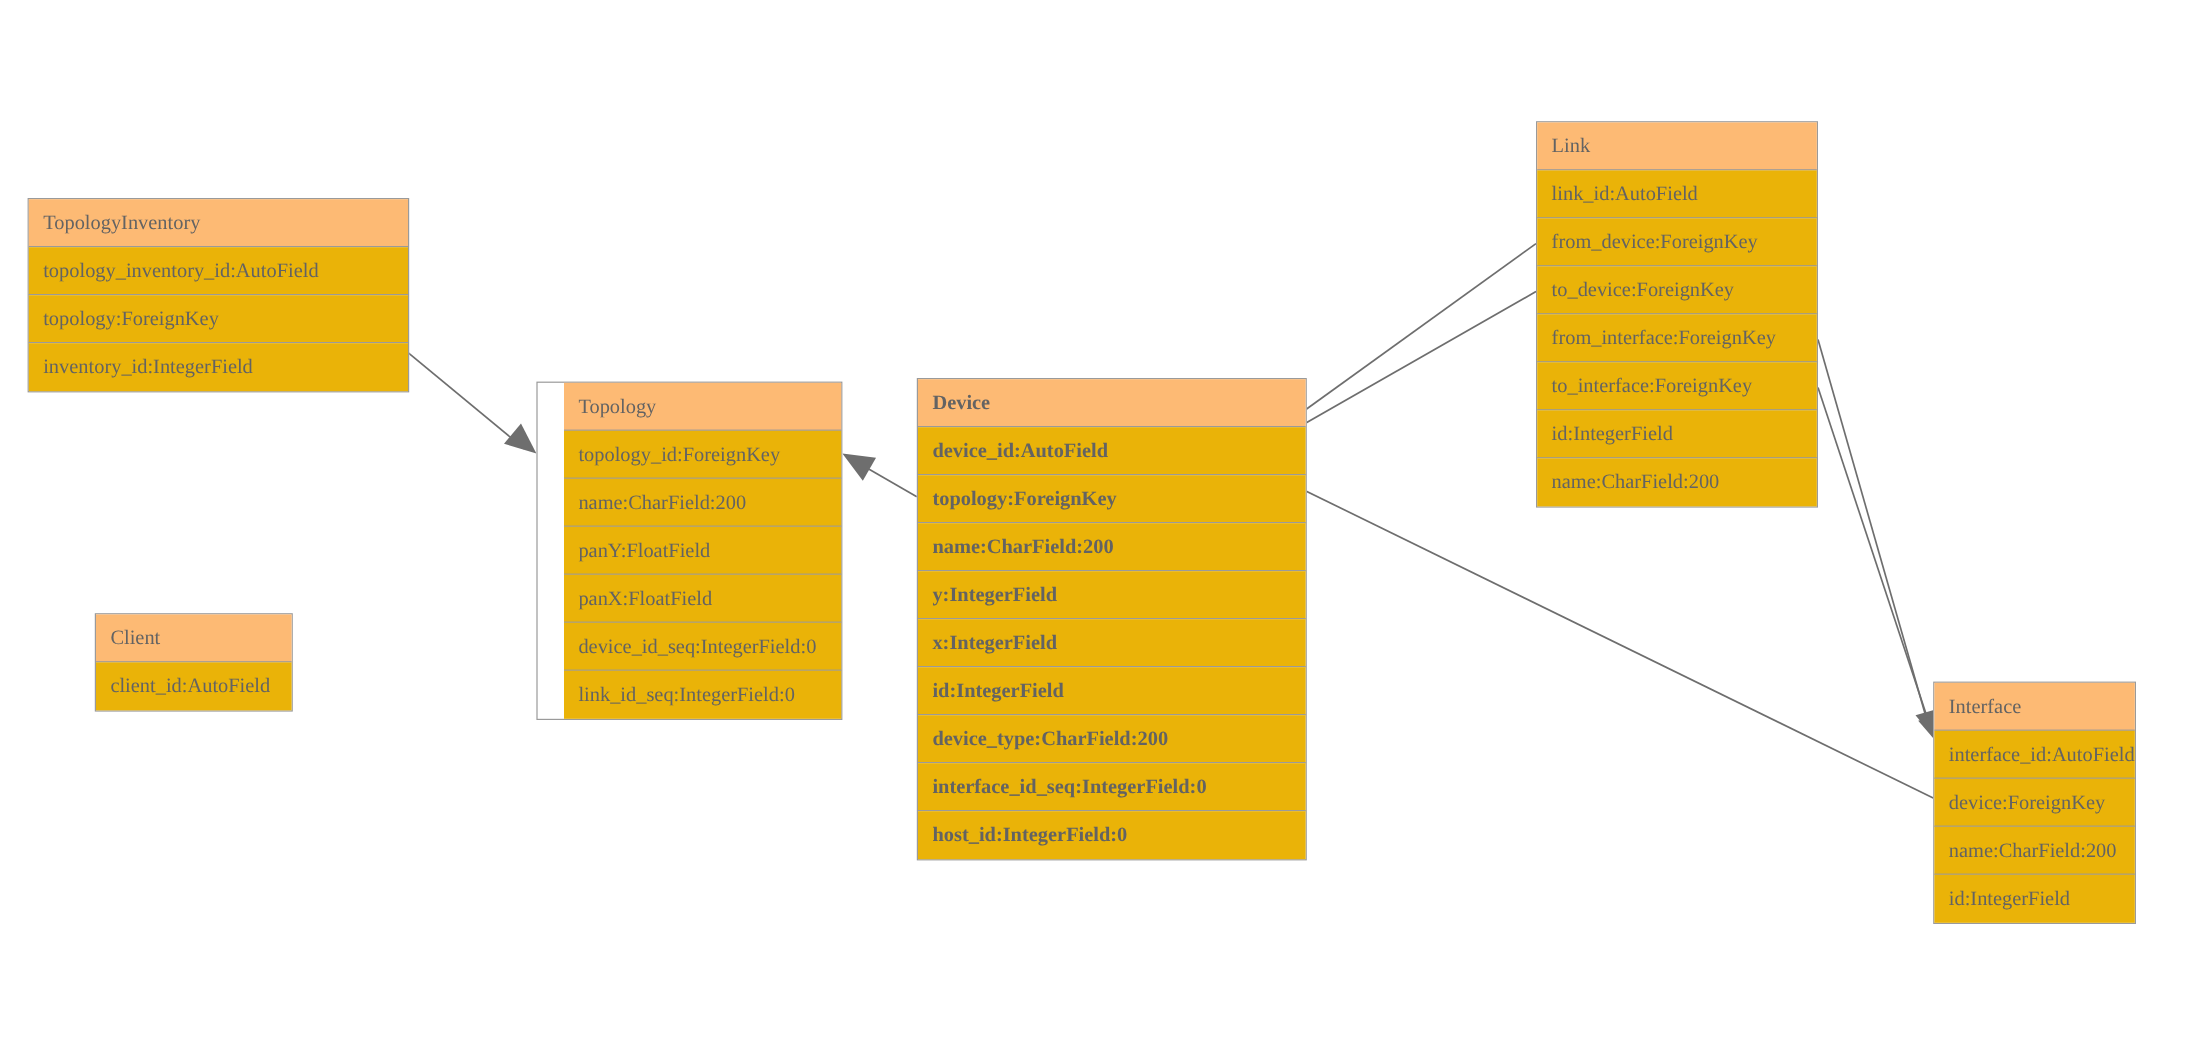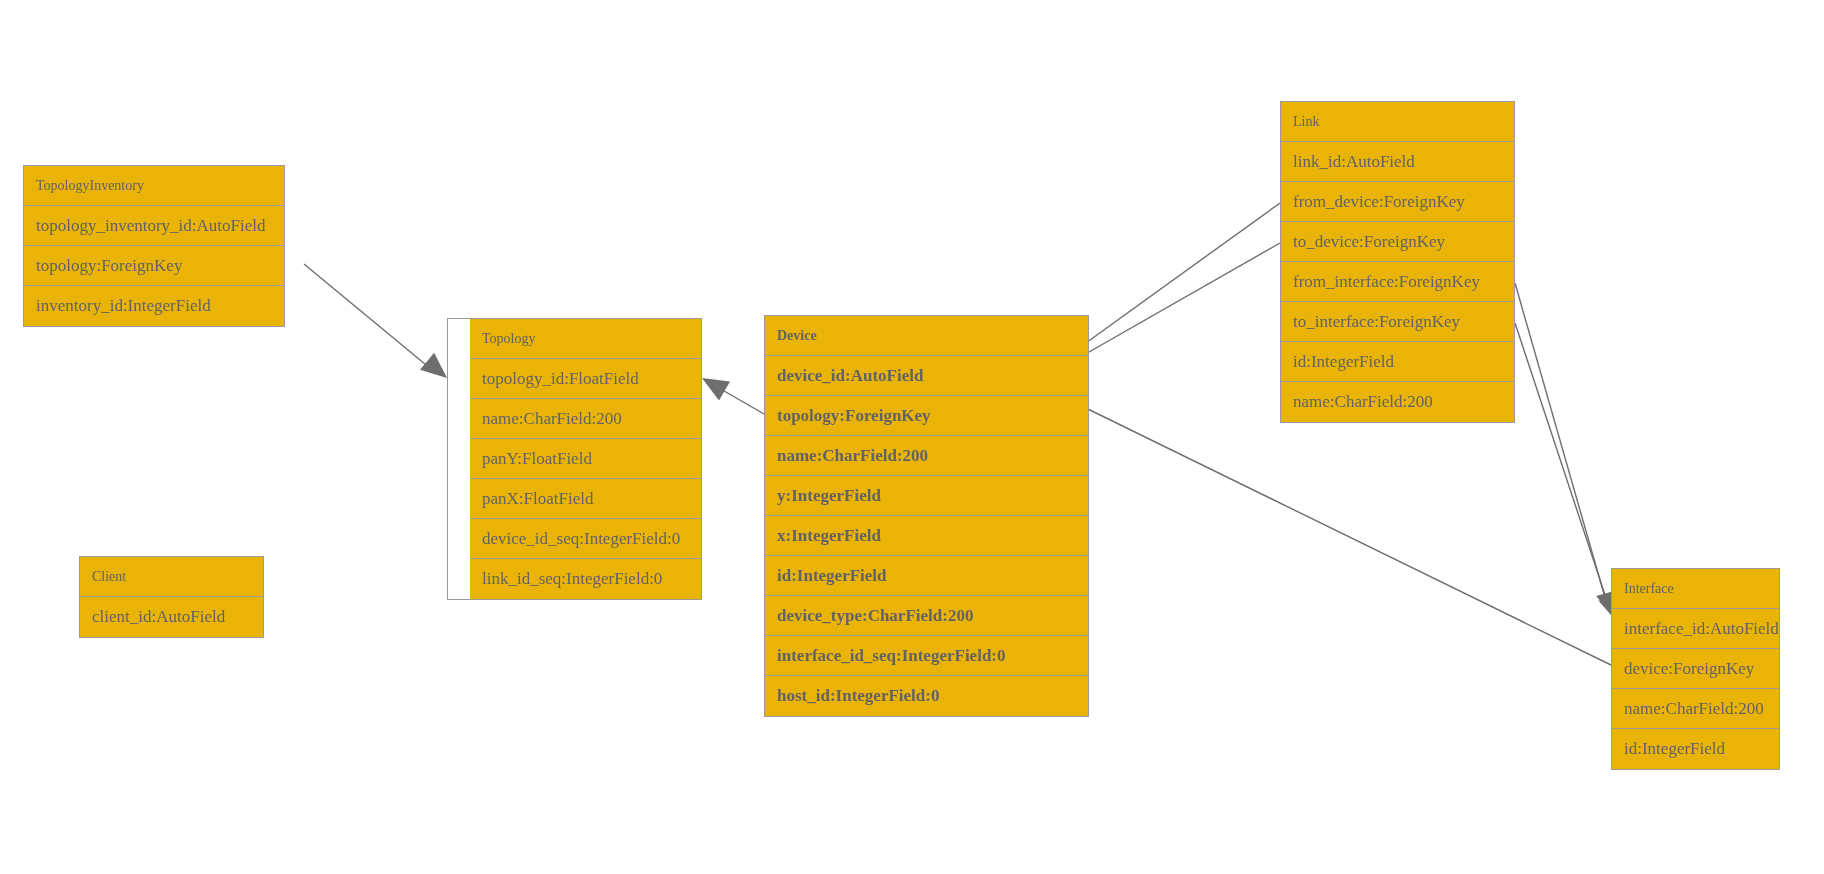--- a/index.html
+++ b/index.html
@@ -30,24 +30,24 @@
     position: absolute;
     box-sizing: border-box;
     border: 1px solid #9a9a9a;
     background: #ffffff;
     z-index: 2;
   }
   .entity-header {
     box-sizing: border-box;
     height: 40px;
     line-height: 39px;
-    background: #eab308;
+    background: #fdba74;
     border-bottom: 1px solid #9a9a9a;
     color: #636363;
-    font-size: 14px;
+    font-size: 17px;
     padding-left: 12px;
     white-space: nowrap;
     overflow: hidden;
   }
   .entity-rows {
     display: block;
   }
   .entity-row {
     box-sizing: border-box;
     height: 40px;
@@ -82,38 +82,38 @@
         <path d="M 1611 665 L 1047 389" stroke="#6e6e6e" stroke-width="1.4" fill="none"></path>
         <polygon points="0,0 -26,-11 -26,11" fill="#6e6e6e" transform="translate(1037,384) rotate(206)"></polygon>
         <path d="M 1515 283 L 1608 608" stroke="#6e6e6e" stroke-width="1.4" fill="none"></path>
         <polygon points="0,0 -26,-11 -26,11" fill="#6e6e6e" transform="translate(1614,618) rotate(74)"></polygon>
         <path d="M 1515 323 L 1611 613" stroke="#6e6e6e" stroke-width="1.4" fill="none"></path>
         <polygon points="0,0 -26,-11 -26,11" fill="#6e6e6e" transform="translate(1617,622) rotate(72)"></polygon>
       </g>
   </svg>
 
   <div id="entity-layer">
-      <div class="entity" style="left: 23px; top: 165px; width: 262px;">
+      <div class="entity" style="left: 23px; top: 165px; width: 318px;">
         <div class="entity-header">TopologyInventory</div>
         <div class="entity-rows">
           <div class="entity-row">topology_inventory_id:AutoField</div>
           <div class="entity-row">topology:ForeignKey</div>
           <div class="entity-row">inventory_id:IntegerField</div>
         </div>
       </div>
-      <div class="entity" style="left: 79px; top: 556px; width: 185px;">
+      <div class="entity" style="left: 79px; top: 511px; width: 165px;">
         <div class="entity-header">Client</div>
         <div class="entity-rows">
           <div class="entity-row">client_id:AutoField</div>
         </div>
       </div>
       <div class="entity" style="left: 447px; top: 318px; width: 255px; padding-left: 22px;">
         <div class="entity-header">Topology</div>
         <div class="entity-rows">
-          <div class="entity-row">topology_id:FloatField</div>
+          <div class="entity-row">topology_id:ForeignKey</div>
           <div class="entity-row">name:CharField:200</div>
           <div class="entity-row">panY:FloatField</div>
           <div class="entity-row">panX:FloatField</div>
           <div class="entity-row">device_id_seq:IntegerField:0</div>
           <div class="entity-row">link_id_seq:IntegerField:0</div>
         </div>
       </div>
       <div class="entity" style="left: 764px; top: 315px; width: 325px; font-weight: bold;">
         <div class="entity-header">Device</div>
         <div class="entity-rows">

